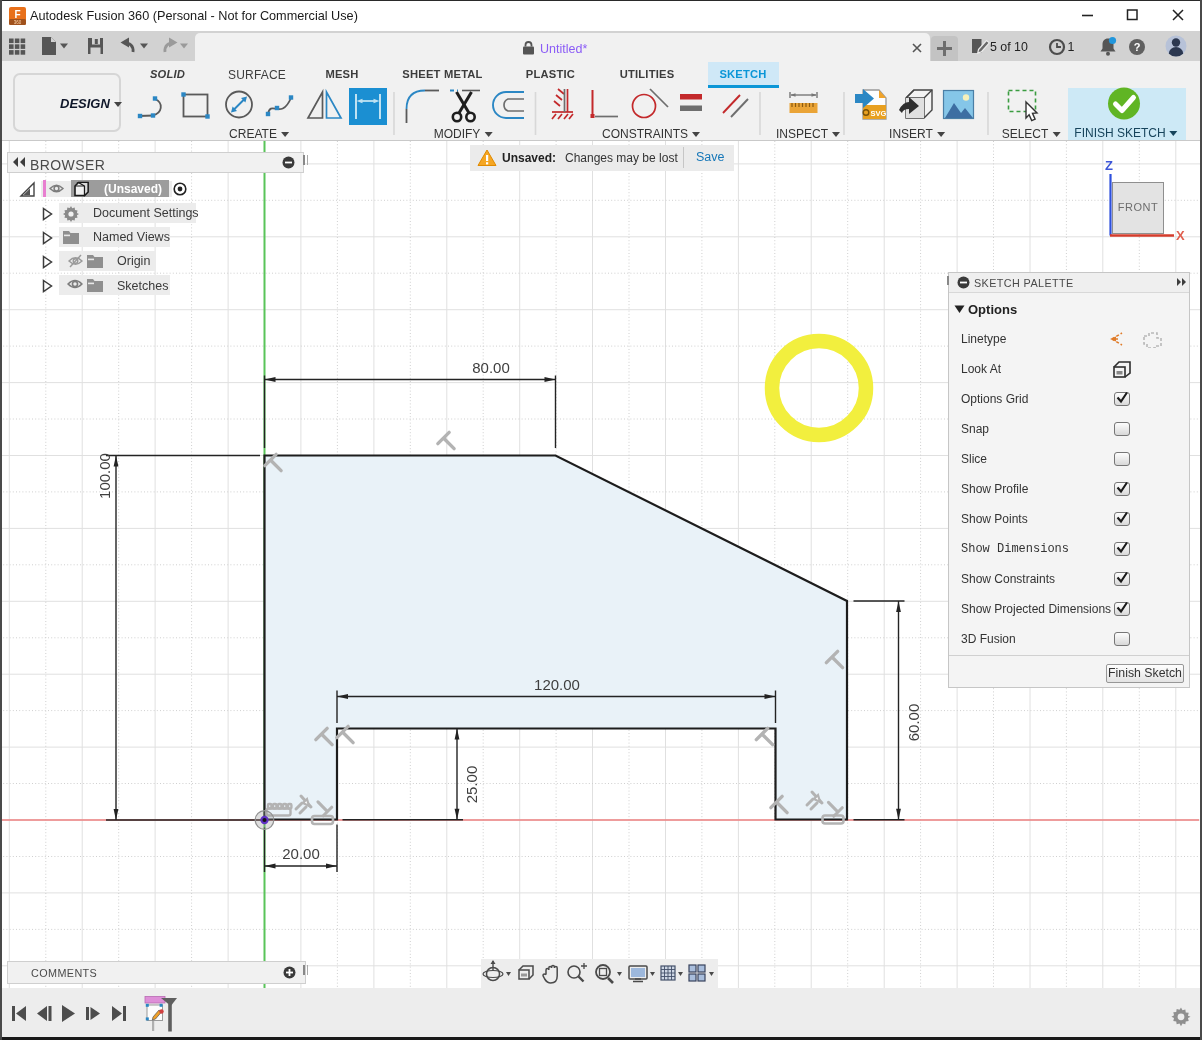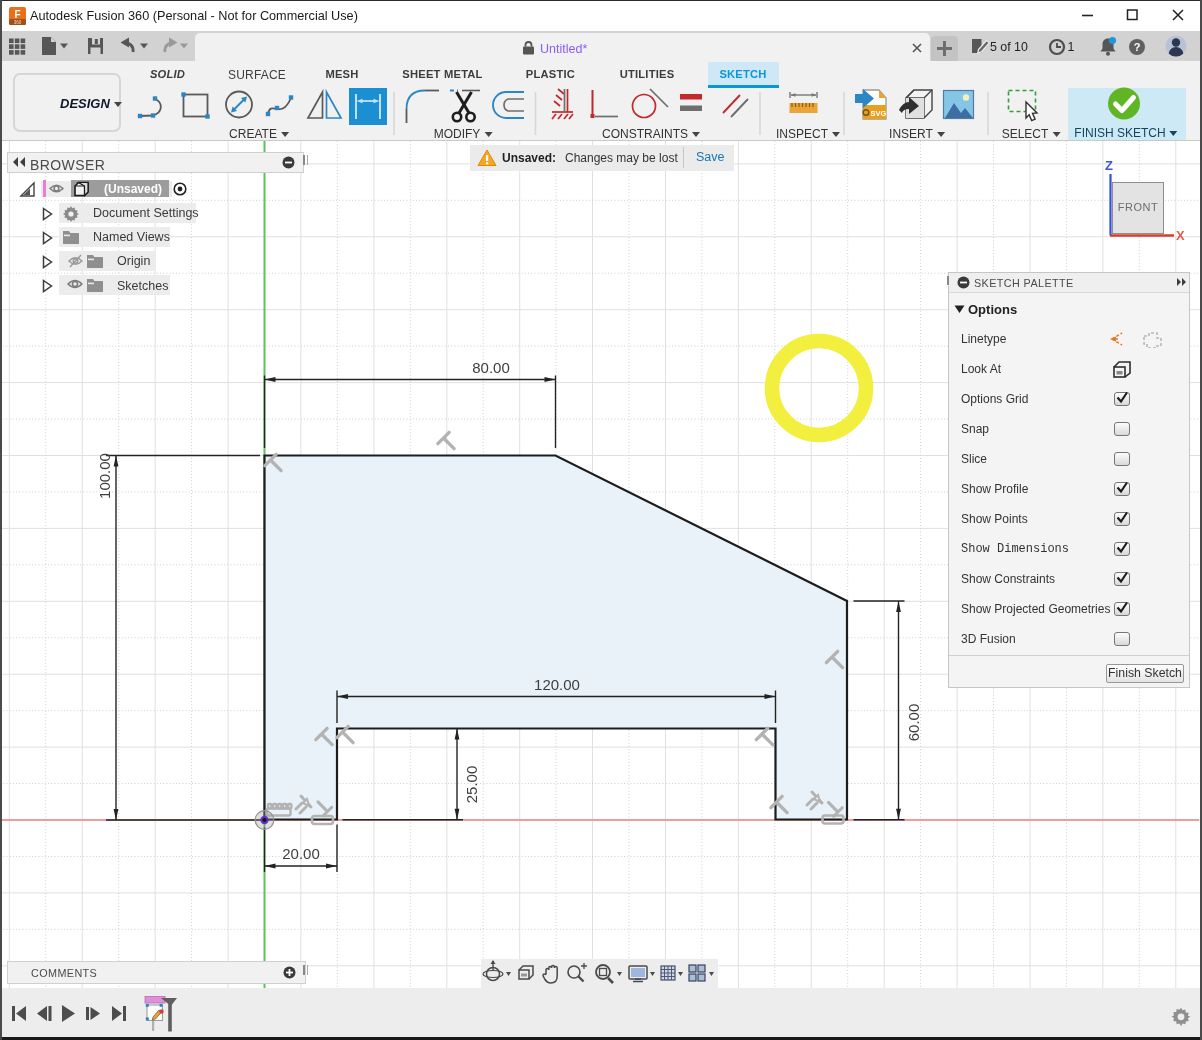--- a/index.html
+++ b/index.html
@@ -463,21 +463,21 @@
 <div class="abs" style="left:961px;top:542px;font-size:12px;color:#333;white-space:nowrap;font-family:Liberation Mono, monospace;">Show Dimensions</div>
 <div class="abs" style="left:1113.5px;top:542px;width:16px;height:14px;background:linear-gradient(#fdfdfd,#d8d8d8);border:1px solid #767676;border-radius:3px;box-sizing:border-box;"></div>
 <svg class="abs" style="left:1113.5px;top:540px" width="17" height="15" viewBox="0 0 17 15">
     <path d="M3.5 7.5l3.5 4 6-9" stroke="#1a1a1a" stroke-width="2.1" fill="none"></path>
   </svg>
 <div class="abs" style="left:961px;top:572px;font-size:12px;color:#333;white-space:nowrap;">Show Constraints</div>
 <div class="abs" style="left:1113.5px;top:572px;width:16px;height:14px;background:linear-gradient(#fdfdfd,#d8d8d8);border:1px solid #767676;border-radius:3px;box-sizing:border-box;"></div>
 <svg class="abs" style="left:1113.5px;top:570px" width="17" height="15" viewBox="0 0 17 15">
     <path d="M3.5 7.5l3.5 4 6-9" stroke="#1a1a1a" stroke-width="2.1" fill="none"></path>
   </svg>
-<div class="abs" style="left:961px;top:602px;font-size:12px;color:#333;white-space:nowrap;">Show Projected Geometries</div>
+<div class="abs" style="left:961px;top:602px;font-size:12px;color:#333;white-space:nowrap;">Show Projected Dimensions</div>
 <div class="abs" style="left:1113.5px;top:602px;width:16px;height:14px;background:linear-gradient(#fdfdfd,#d8d8d8);border:1px solid #767676;border-radius:3px;box-sizing:border-box;"></div>
 <svg class="abs" style="left:1113.5px;top:600px" width="17" height="15" viewBox="0 0 17 15">
     <path d="M3.5 7.5l3.5 4 6-9" stroke="#1a1a1a" stroke-width="2.1" fill="none"></path>
   </svg>
 <div class="abs" style="left:961px;top:632px;font-size:12px;color:#333;white-space:nowrap;">3D Fusion</div>
 <div class="abs" style="left:1113.5px;top:632px;width:16px;height:14px;background:linear-gradient(#fdfdfd,#d8d8d8);border:1px solid #767676;border-radius:3px;box-sizing:border-box;"></div>
 
 <svg class="abs" style="left:1108px;top:330px" width="28" height="18" viewBox="0 0 28 18">
  <g stroke="#e07b28" stroke-width="1.6" fill="none">
   <path d="M4 9 L14 3" stroke-dasharray="3 2"></path>

